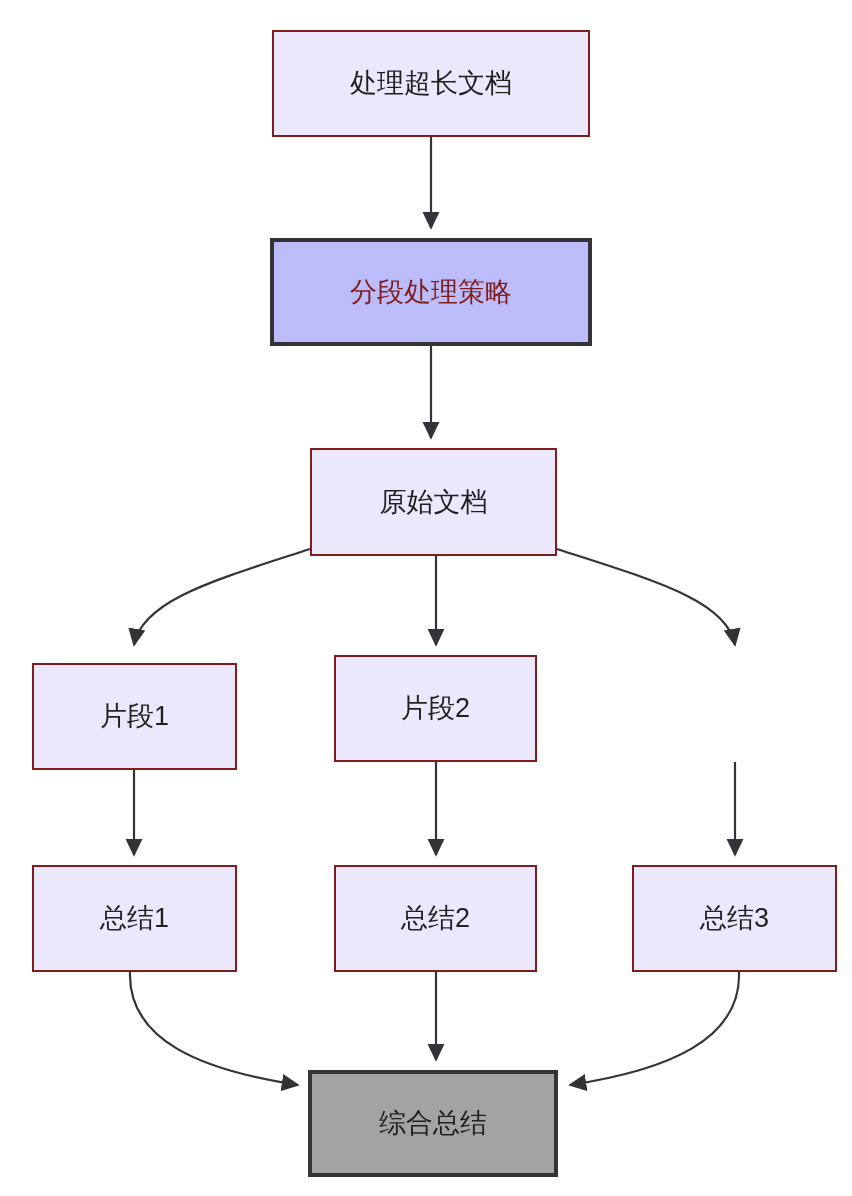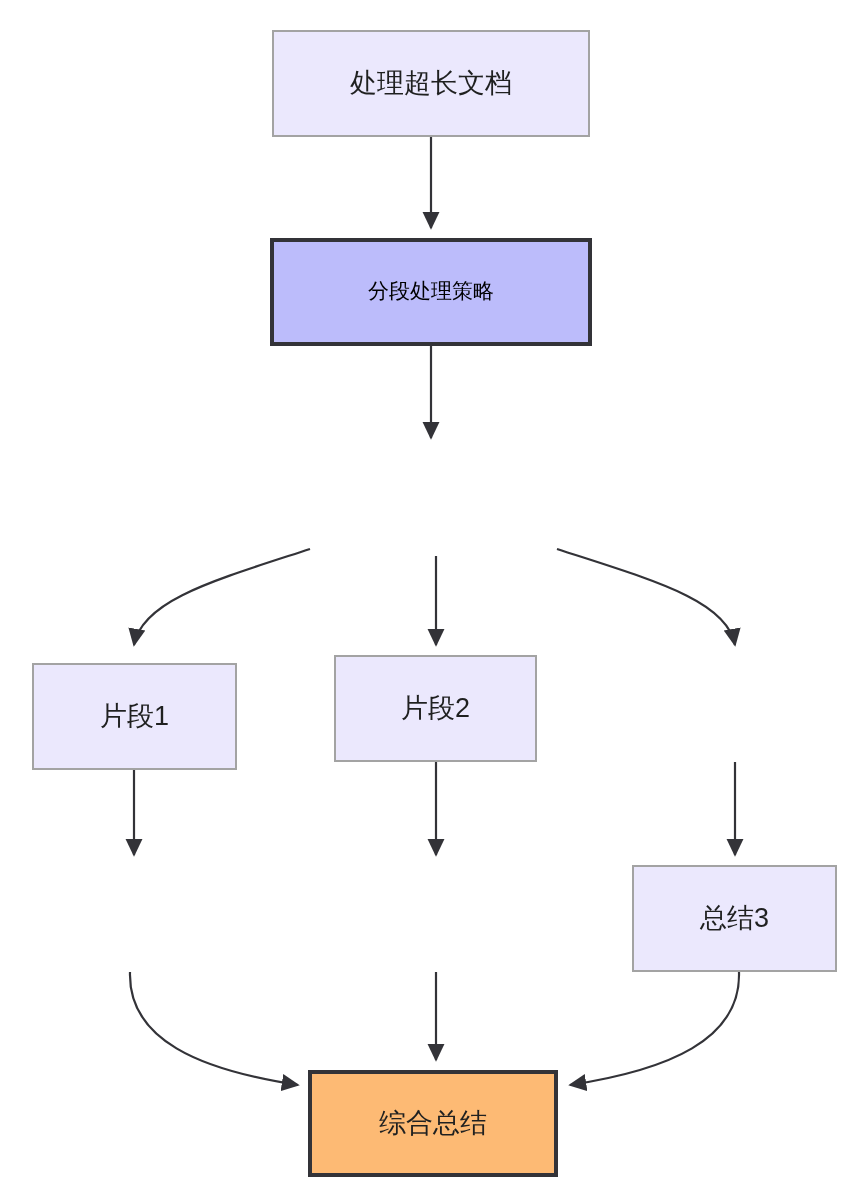--- a/index.html
+++ b/index.html
@@ -39,35 +39,35 @@
     line-height: 1.2;
     z-index: 2;
   }
   .node-label {
     display: block;
     white-space: nowrap;
   }
   
   .node.style-default {
     background: #ebe8fd;
-    border: 2px solid #a3a3a3;
+    border: 2px solid #7f1d1d;
     color: #1f2020;
     font-size: 27px;
   }
   
   .node.style-strategy {
     background: #bcbcfb;
     border: 4px solid #333338;
-    color: #000000;
-    font-size: 21px;
+    color: #7f1d1d;
+    font-size: 27px;
     font-family: Liberation Serif, serif;
   }
   
   .node.style-final {
-    background: #fdba74;
+    background: #a3a3a3;
     border: 4px solid #333338;
     color: #1f2020;
     font-size: 27px;
   }
 </style>
 </head>
 <body>
 
 <div id="diagram-root">
 
@@ -102,31 +102,40 @@
   </svg>
 
   <div class="node style-default" style="left:272px; top:30px; width:318px; height:107px;">
     <span class="node-label">处理超长文档</span>
   </div>
 
   <div class="node style-strategy" style="left:270px; top:238px; width:322px; height:108px;">
     <span class="node-label">分段处理策略</span>
   </div>
 
+  <div class="node style-default" style="left:310px; top:448px; width:247px; height:108px;">
+    <span class="node-label">原始文档</span>
+  </div>
 
   <div class="node style-default" style="left:32px; top:655px; width:205px; height:107px;margin-top:8px;">
     <span class="node-label">片段1</span>
   </div>
 
   <div class="node style-default" style="left:334px; top:655px; width:203px; height:107px;">
     <span class="node-label">片段2</span>
   </div>
 
 
+  <div class="node style-default" style="left:32px; top:865px; width:205px; height:107px;">
+    <span class="node-label">总结1</span>
+  </div>
 
+  <div class="node style-default" style="left:334px; top:865px; width:203px; height:107px;">
+    <span class="node-label">总结2</span>
+  </div>
 
   <div class="node style-default" style="left:632px; top:865px; width:205px; height:107px;">
     <span class="node-label">总结3</span>
   </div>
 
   <div class="node style-final" style="left:308px; top:1070px; width:250px; height:107px;">
     <span class="node-label">综合总结</span>
   </div>
 
 </div>

